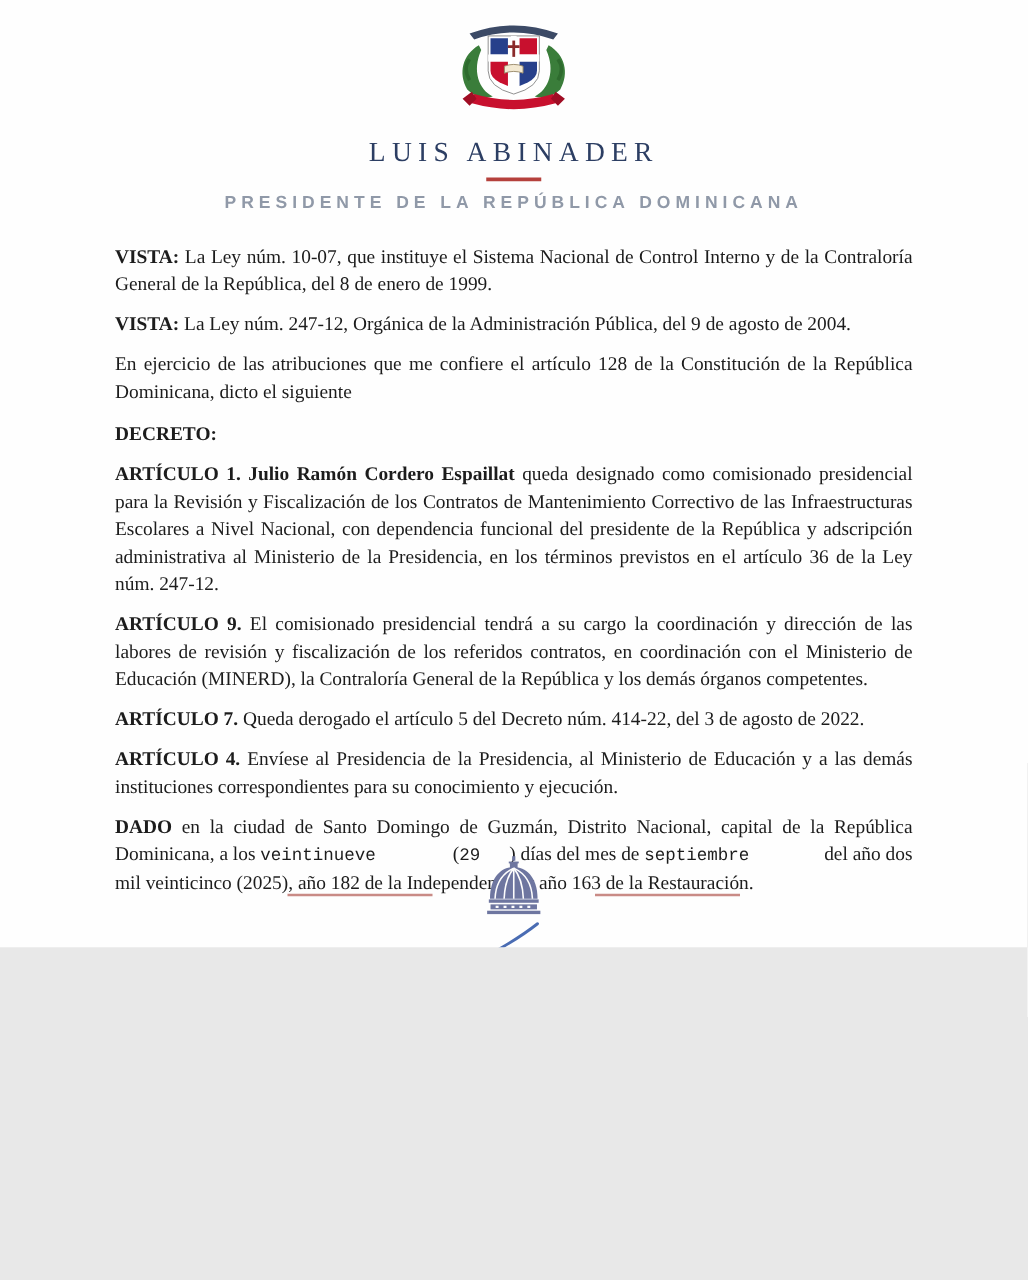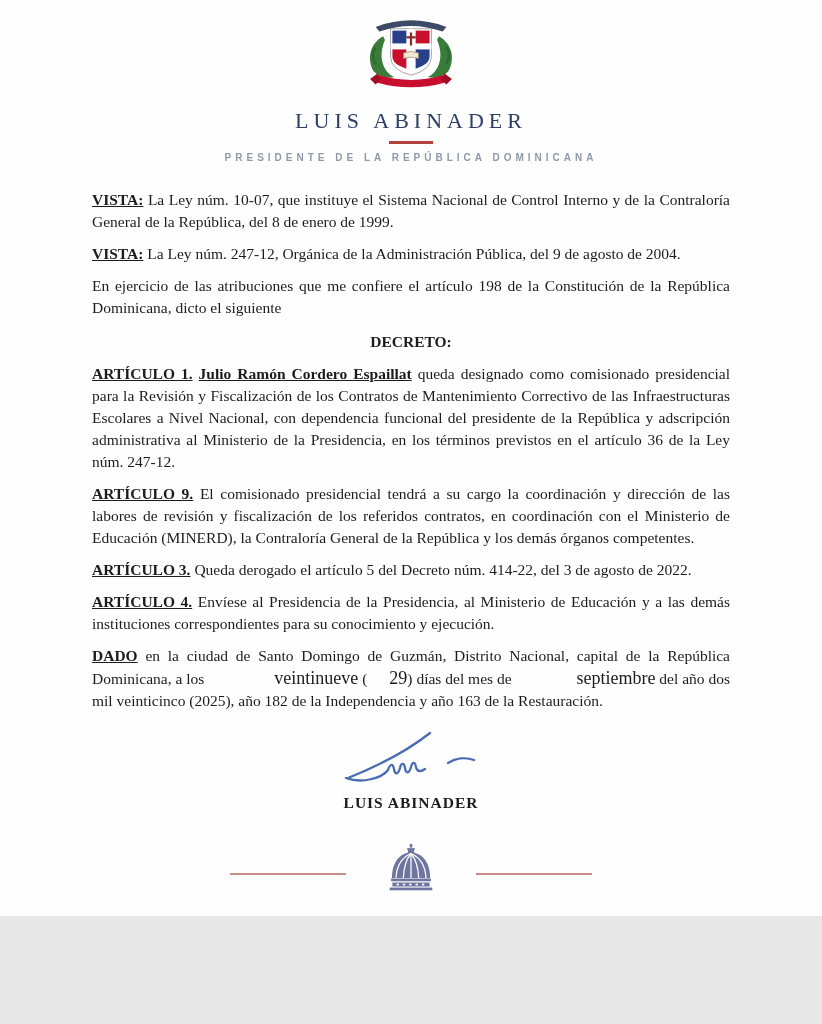--- a/index.html
+++ b/index.html
@@ -1,20 +1,20 @@
 <!DOCTYPE html>
 <html><head>
 <meta charset="utf-8">
 <style>
   * { margin: 0; padding: 0; box-sizing: border-box; }
   html, body { background: #e8e8e8; }
   .page {
     position: relative;
     width: 822px;
-    height: 916px;
+    height: 758px;
     margin: 0 auto;
     background: #fefefe;
     font-family: "Liberation Serif", serif;
     color: #1c1c1c;
     overflow: hidden;
   }
   
   .header { text-align: center; padding-top: 12px; }
   .crest { display: inline-block; }
   .title-name {
@@ -25,45 +25,45 @@
     letter-spacing: 5px;
     color: #2c3e63;
   }
   .red-divider {
     width: 44px; height: 3px;
     background: #b5413c;
     margin: 7px auto 8px auto;
   }
   .subtitle {
     font-family: "Liberation Sans", sans-serif;
-    font-size: 10px;
+    font-size: 14px;
     letter-spacing: 4px;
     color: #9099a8;
     font-weight: 600;
   }
   
   .doc-body {
     width: 638px;
     margin: 26px auto 0 auto;
     font-size: 15.5px;
     line-height: 22px;
     text-align: justify;
   }
   .doc-body p { margin-bottom: 10px; }
-  .para b, .para strong { font-weight: bold; text-decoration: underline; }
+  .para b, .para strong { font-weight: bold; }
   .decree-heading {
-    text-align: center;
+    text-align: left;
     font-weight: bold;
     margin: 12px 0 12px 0;
   }
   .fill {
-    font-family: Liberation Serif, serif;
-    font-size: 18px;
+    font-family: Liberation Mono, monospace;
+    font-size: 14px;
     display: inline-block;
-    text-align: right;
+    text-align: left;
   }
   .fill-day   { width: 150px; }
   .fill-num   { width: 40px; }
   .fill-month { width: 140px; }
   
   .signature-block { text-align: center; margin-top: 18px; }
   .signature-name {
     font-weight: bold;
     font-size: 15.5px;
     letter-spacing: 1px;
@@ -124,29 +124,29 @@
     <div class="subtitle">PRESIDENTE DE LA REPÚBLICA DOMINICANA</div>
   </div>
 
   <div class="doc-body">
 
     <p class="para"><strong>VISTA:</strong> <span>La Ley núm. 10-07, que instituye el Sistema Nacional de Control Interno y de la Contraloría General de la República, del 8 de enero de 1999.</span></p>
 
     <p class="para"><strong>VISTA:</strong> <span>La Ley núm. 247-12, Orgánica de la Administración Pública, del 9 de agosto de 2004.</span></p>
 
 
-    <p class="para">En ejercicio de las atribuciones que me confiere el artículo 198 de la Constitución de la República Dominicana, dicto el siguiente</p>
+    <p class="para">En ejercicio de las atribuciones que me confiere el artículo 128 de la Constitución de la República Dominicana, dicto el siguiente</p>
 
     <p class="decree-heading">DECRETO:</p>
 
     <p class="para"><strong>ARTÍCULO 1.</strong> <strong>Julio Ramón Cordero Espaillat</strong> <span>queda designado como comisionado presidencial para la Revisión y Fiscalización de los Contratos de Mantenimiento Correctivo de las Infraestructuras Escolares a Nivel Nacional, con dependencia funcional del presidente de la República y adscripción administrativa al Ministerio de la Presidencia, en los términos previstos en el artículo 36 de la Ley núm. 247-12.</span></p>
 
     <p class="para"><strong>ARTÍCULO 9.</strong> <span>El comisionado presidencial tendrá a su cargo la coordinación y dirección de las labores de revisión y fiscalización de los referidos contratos, en coordinación con el Ministerio de Educación (MINERD), la Contraloría General de la República y los demás órganos competentes.</span></p>
 
-    <p class="para"><strong>ARTÍCULO 3.</strong> <span>Queda derogado el artículo 5 del Decreto núm. 414-22, del 3 de agosto de 2022.</span></p>
+    <p class="para"><strong>ARTÍCULO 7.</strong> <span>Queda derogado el artículo 5 del Decreto núm. 414-22, del 3 de agosto de 2022.</span></p>
 
     <p class="para"><strong>ARTÍCULO 4.</strong> <span>Envíese al Presidencia de la Presidencia, al Ministerio de Educación y a las demás instituciones correspondientes para su conocimiento y ejecución.</span></p>
 
     <p class="para"><strong>DADO</strong> <span>en la ciudad de Santo Domingo de Guzmán, Distrito Nacional, capital de la República Dominicana, a los</span> <span class="fill fill-day">veintinueve</span> <span>(</span><span class="fill fill-num">29</span><span>)</span> <span>días del mes de</span> <span class="fill fill-month">septiembre</span> <span>del año dos mil veinticinco (2025), año 182 de la Independencia y año 163 de la Restauración.</span></p>
   </div>
 
   <div class="signature-block">
     <span>
       <svg width="170" height="58" viewBox="0 0 170 58" aria-hidden="true">
         <g fill="none" stroke="#4a6cb3" stroke-width="2.3" stroke-linecap="round">

